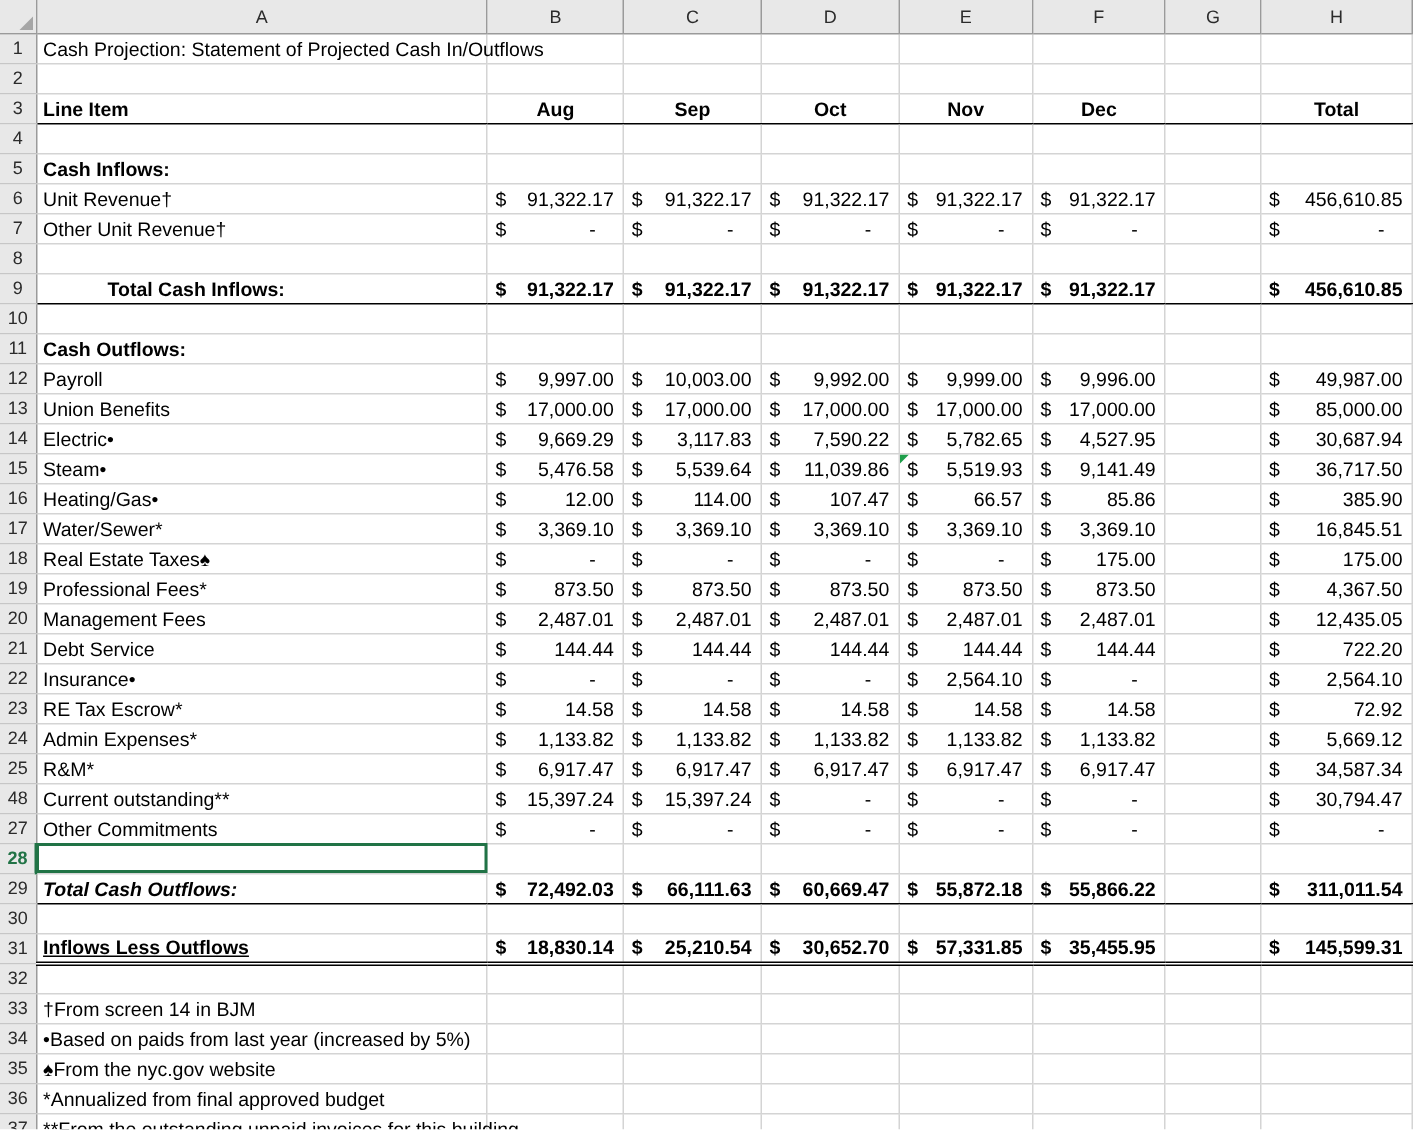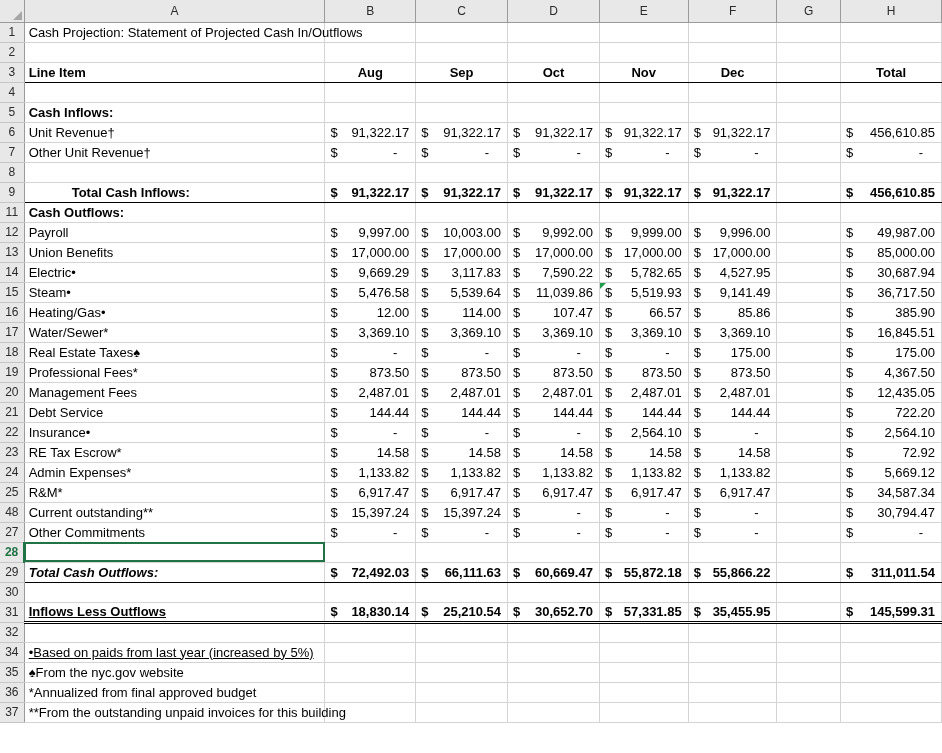--- a/index.html
+++ b/index.html
@@ -342,20 +342,31 @@
           </td>
           <td class="cell  bt-thin bb-thin bold"></td>
           <td class="cell num bt-thin bb-thin bold">
             <div class="acct">
               <span class="cur">$</span>
               <span class="amt">456,610.85</span>
             </div>
           </td>
         </tr>
         <tr>
+          <td class="rowhead">10</td>
+          <td class="cell "></td>
+          <td class="cell "></td>
+          <td class="cell "></td>
+          <td class="cell "></td>
+          <td class="cell "></td>
+          <td class="cell "></td>
+          <td class="cell "></td>
+          <td class="cell "></td>
+        </tr>
+        <tr>
           <td class="rowhead">11</td>
           <td class="cell label bold">Cash Outflows:</td>
           <td class="cell "></td>
           <td class="cell "></td>
           <td class="cell "></td>
           <td class="cell "></td>
           <td class="cell "></td>
           <td class="cell "></td>
           <td class="cell "></td>
         </tr>
@@ -1125,22 +1136,33 @@
           <td class="cell "></td>
           <td class="cell "></td>
           <td class="cell "></td>
           <td class="cell "></td>
           <td class="cell "></td>
           <td class="cell "></td>
           <td class="cell "></td>
           <td class="cell "></td>
         </tr>
         <tr>
+          <td class="rowhead">33</td>
+          <td class="cell label" style="overflow: visible; position: relative; z-index: 2;">†From screen 14 in BJM</td>
+          <td class="cell "></td>
+          <td class="cell "></td>
+          <td class="cell "></td>
+          <td class="cell "></td>
+          <td class="cell "></td>
+          <td class="cell "></td>
+          <td class="cell "></td>
+        </tr>
+        <tr>
           <td class="rowhead">34</td>
-          <td class="cell label" style="overflow: visible; position: relative; z-index: 2; text-decoration: underline;">•Based on paids from last year (increased by 5%)</td>
+          <td class="cell label" style="overflow: visible; position: relative; z-index: 2;">•Based on paids from last year (increased by 5%)</td>
           <td class="cell "></td>
           <td class="cell "></td>
           <td class="cell "></td>
           <td class="cell "></td>
           <td class="cell "></td>
           <td class="cell "></td>
           <td class="cell "></td>
         </tr>
         <tr>
           <td class="rowhead">35</td>

